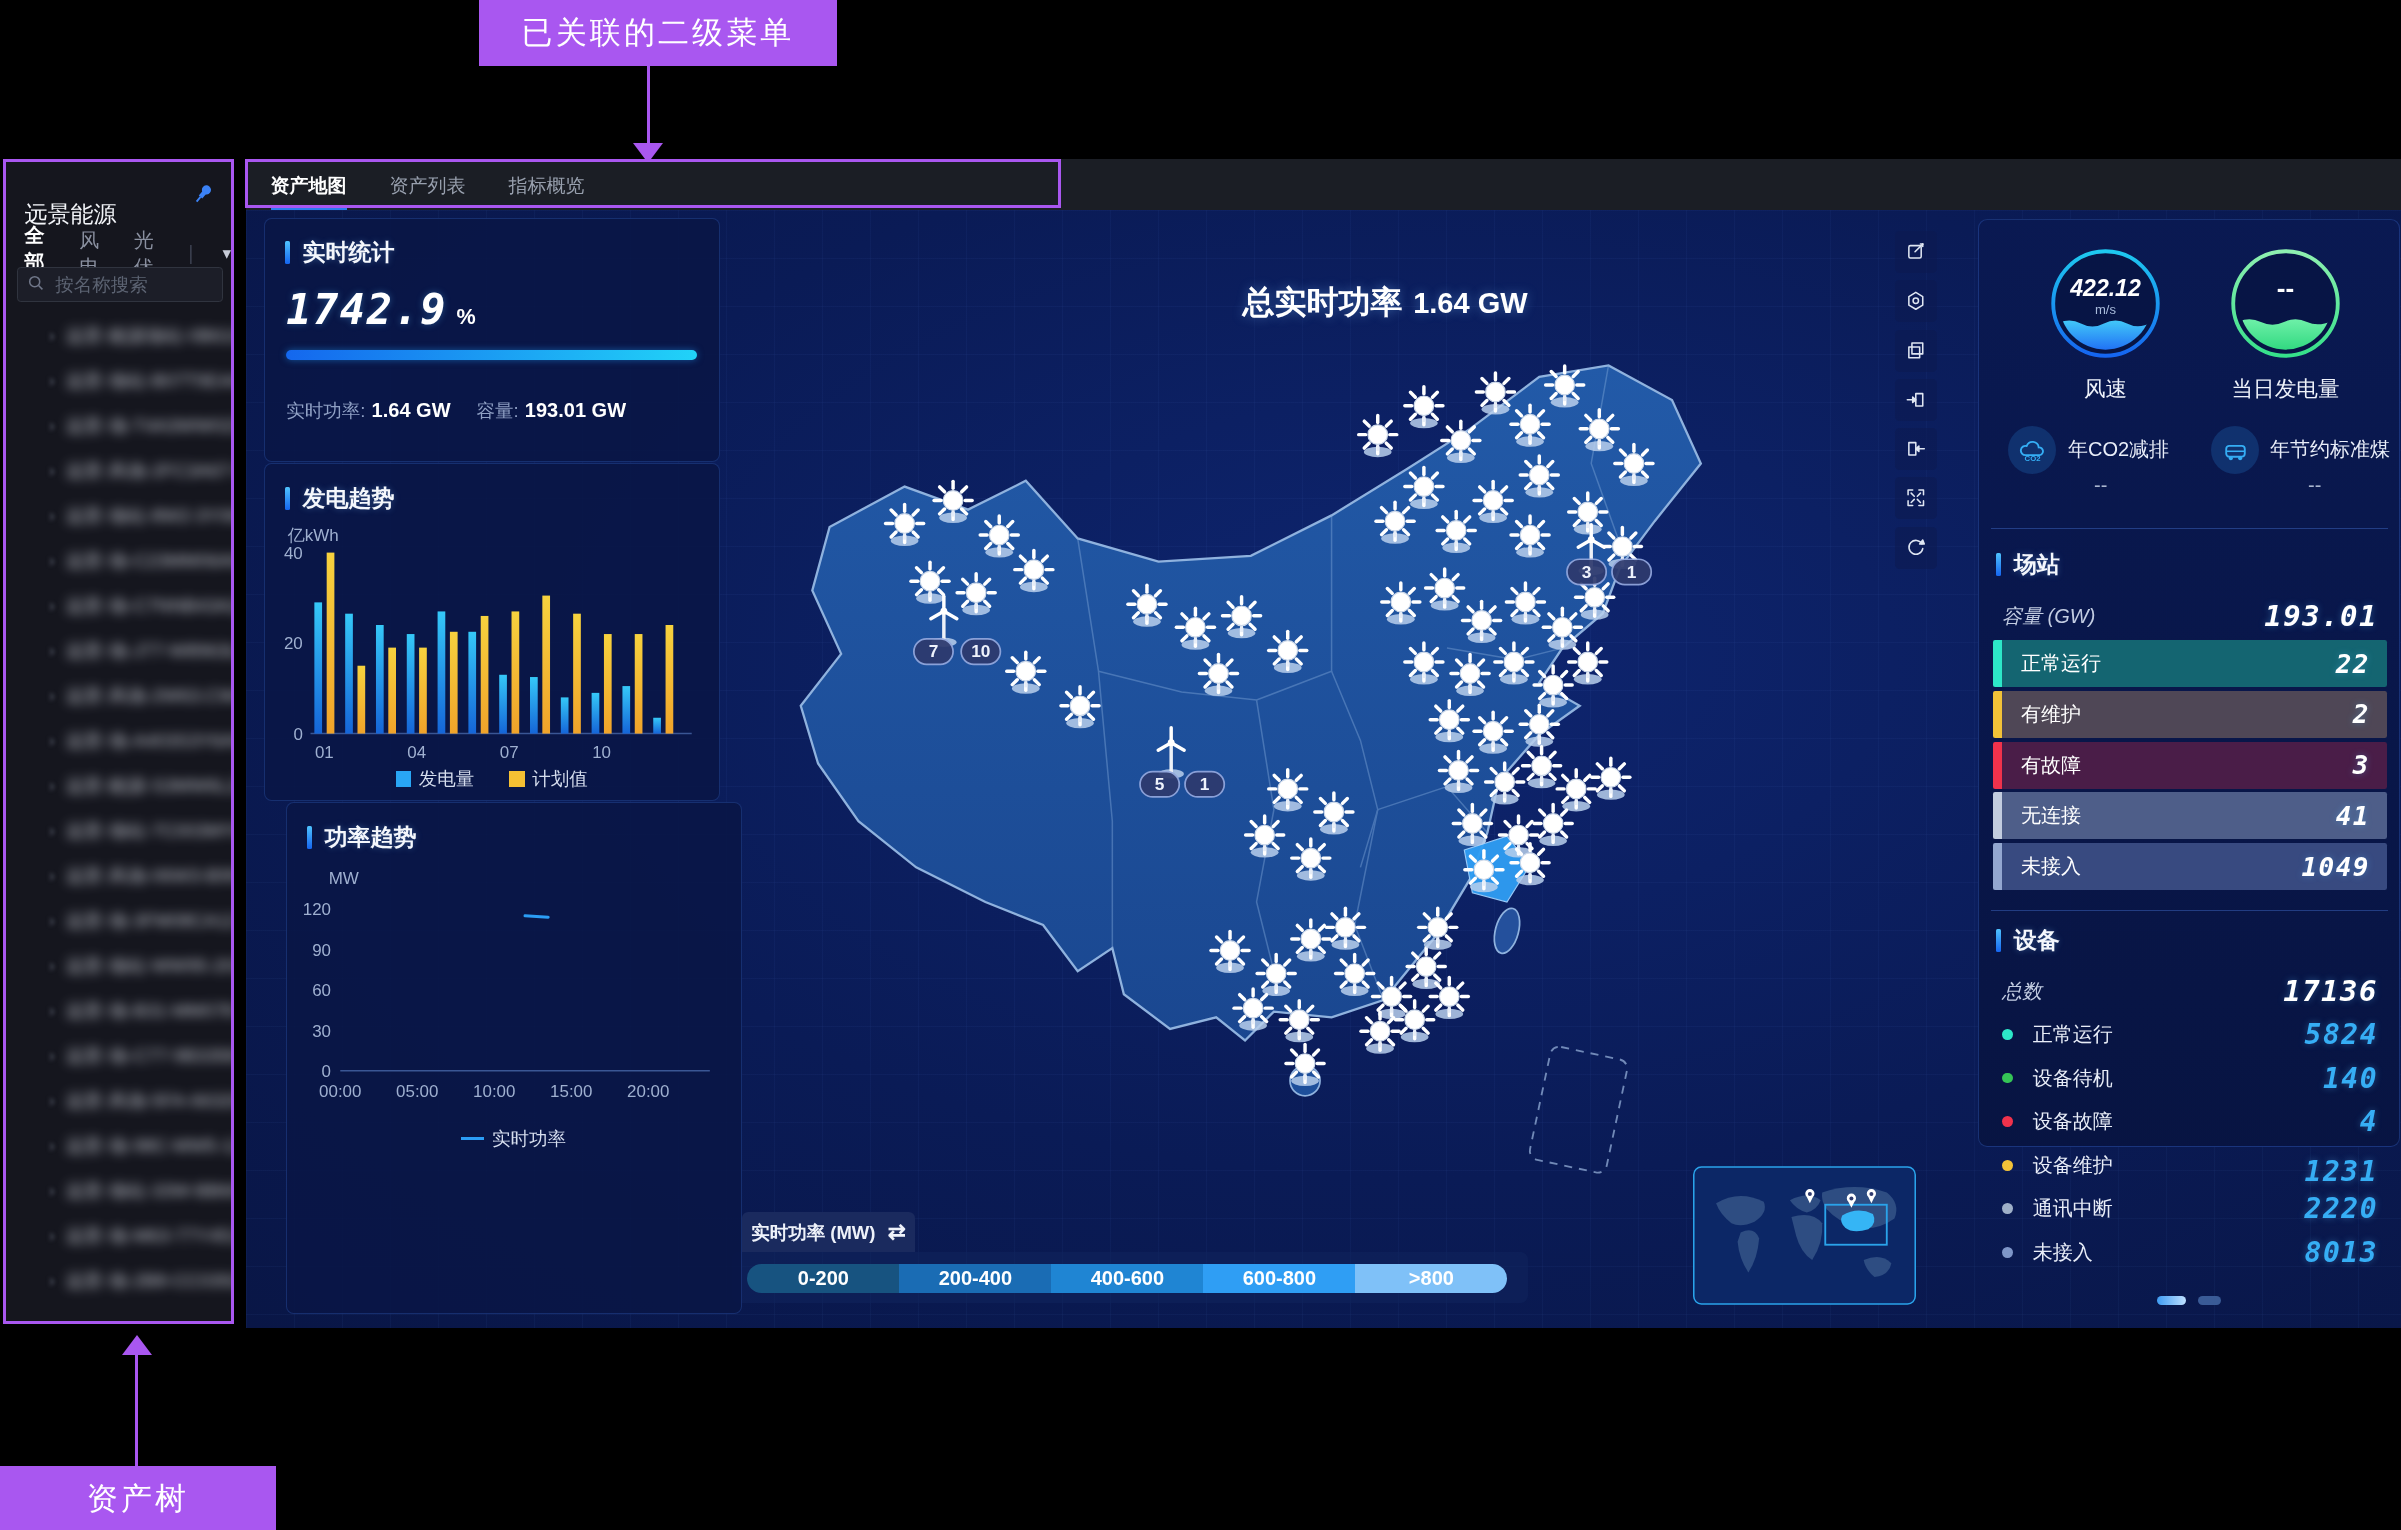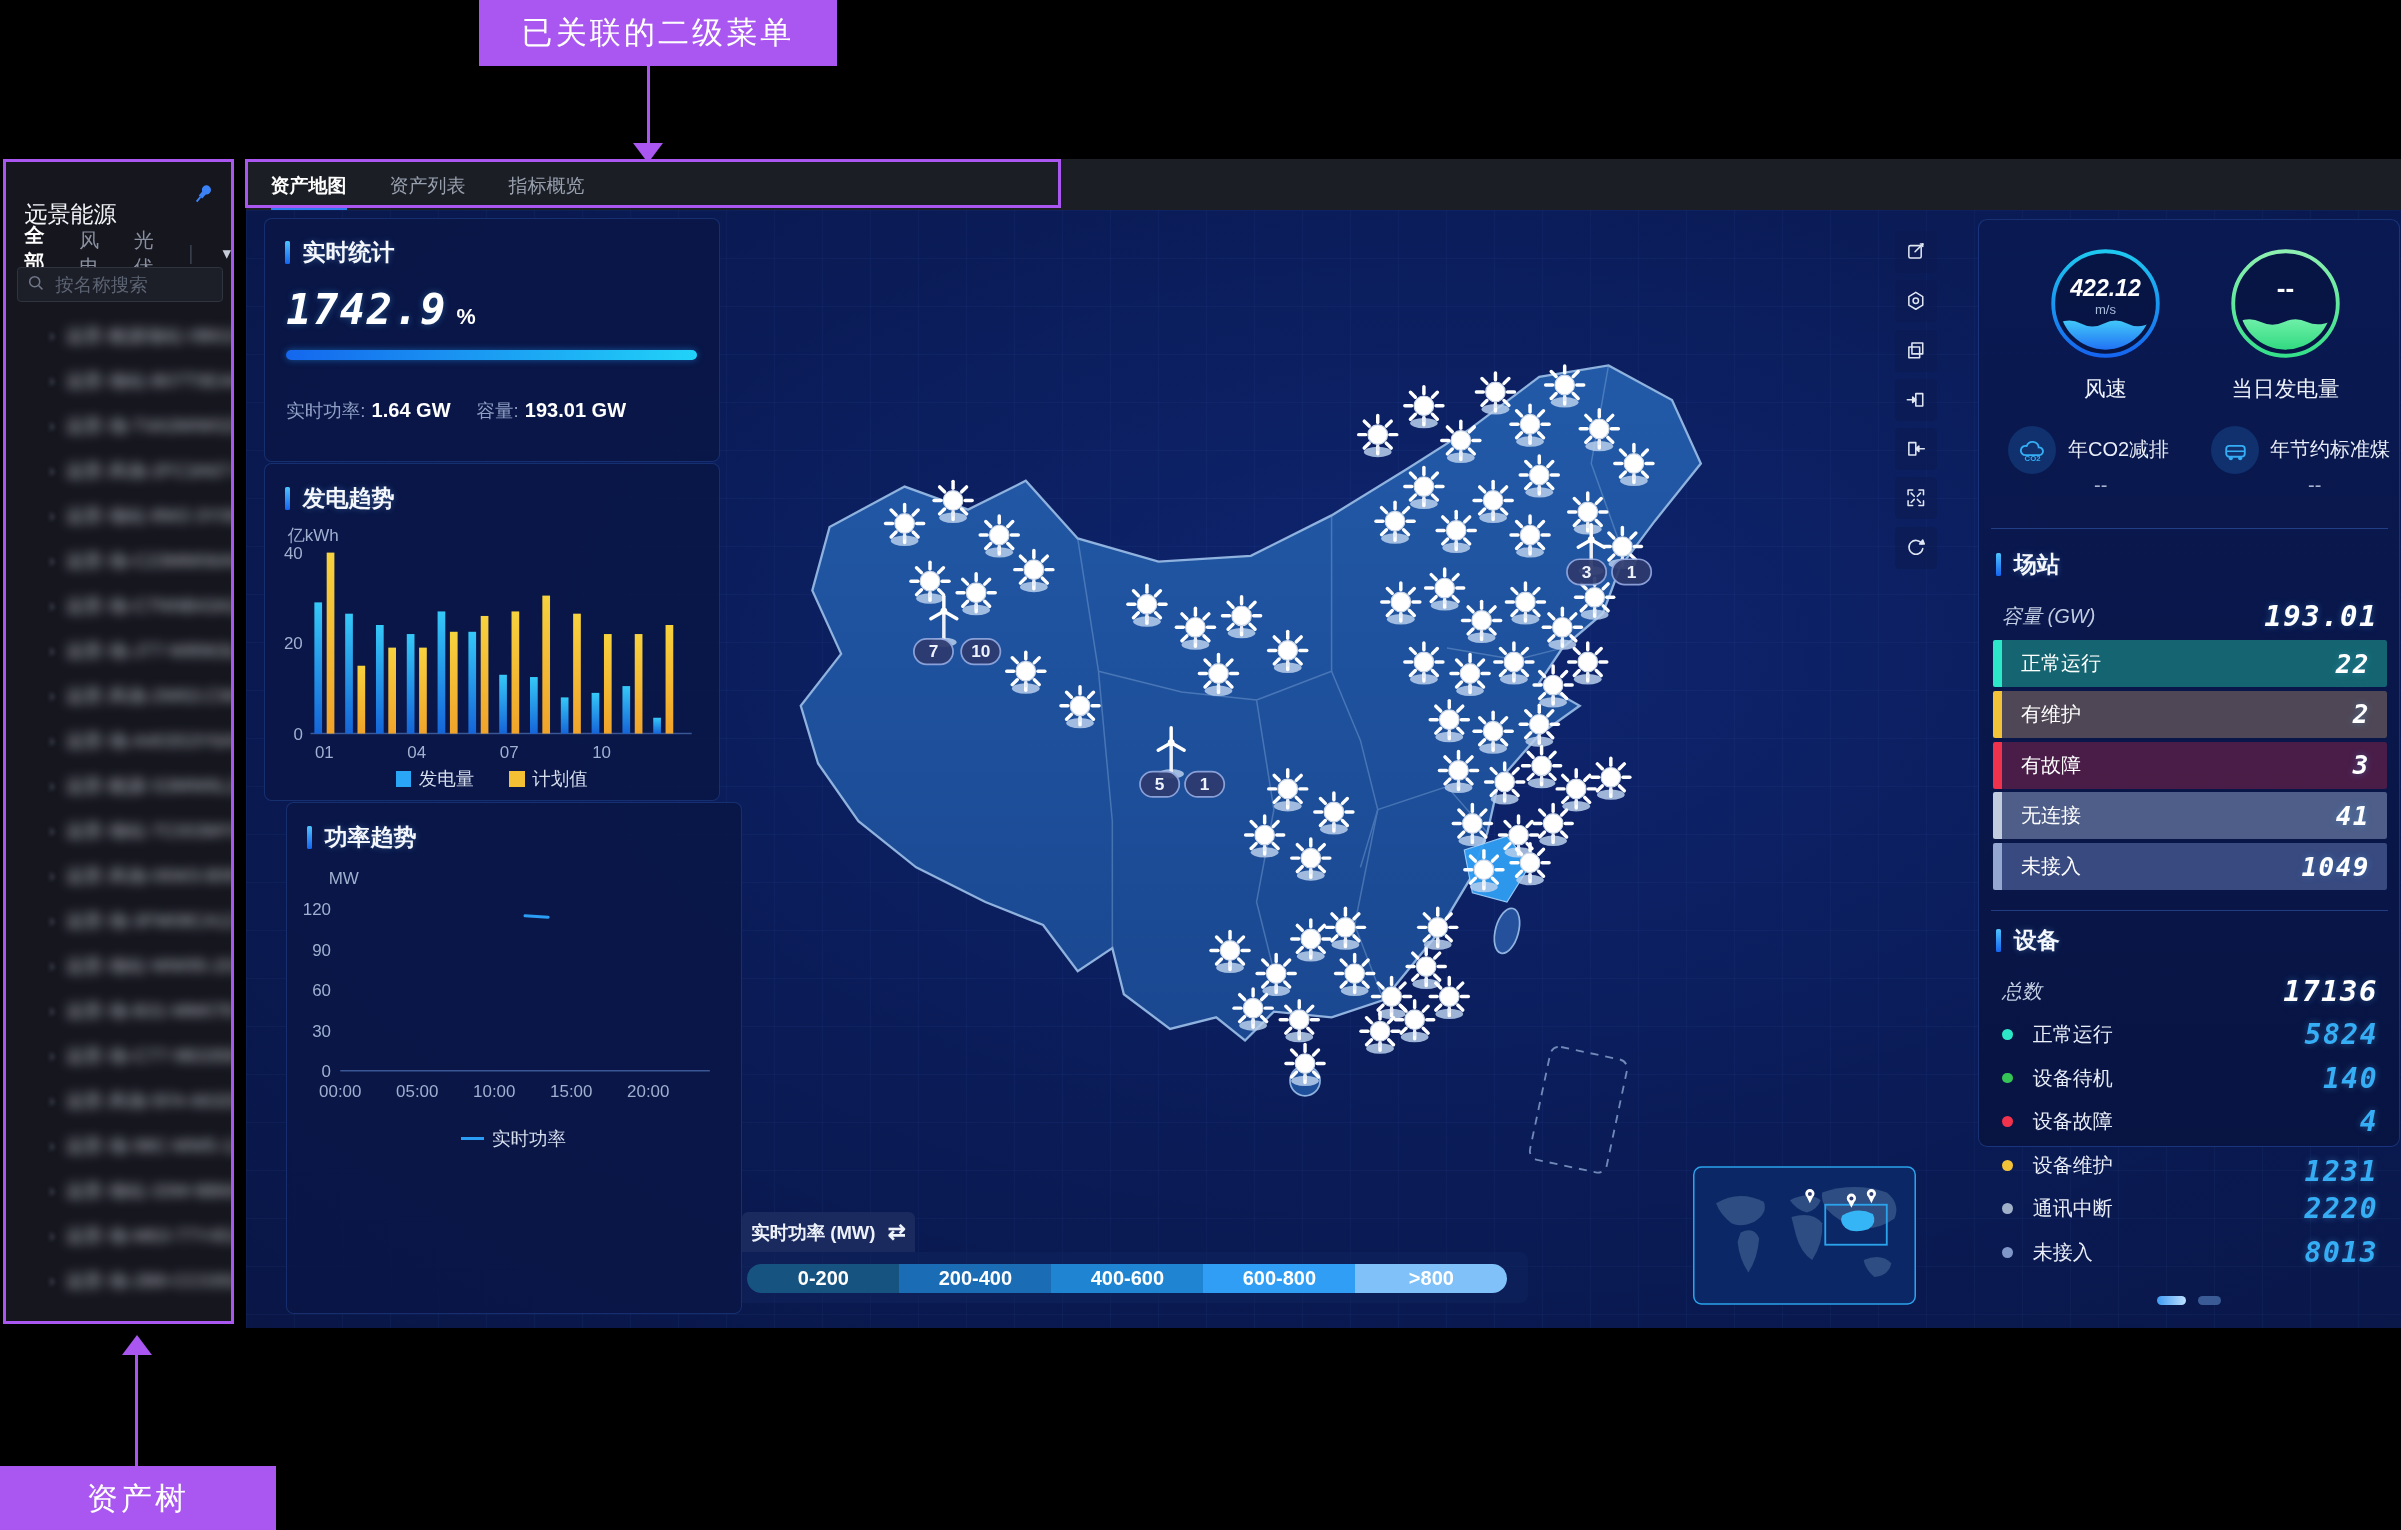--- a/index.html
+++ b/index.html
@@ -241,20 +241,23 @@
   </div>
 
   <div class="abs tabbar">
     <span class="m-tab active">资产地图</span>
     <span class="m-tab">资产列表</span>
     <span class="m-tab">指标概览</span>
   </div>
   <div class="abs tab-outline"></div>
 
   <div class="abs maparea">
+    <div class="map-title">
+      <span class="t1">总实时功率</span><span class="t2">1.64 GW</span>
+    </div>
 
     <svg id="china-map" class="abs" style="left:485px;top:115px;" width="1155" height="877" viewBox="0 0 1000 760">
       <defs>
         <linearGradient id="landg" x1="0" y1="0" x2="0" y2="1">
           <stop offset="0" stop-color="#225aa8"></stop>
             <stop offset="1" stop-color="#1a4790"></stop>
         </linearGradient>
       </defs>
       <path d="M95,285 L70,230 L85,175 L150,140 L205,160 L255,135 L300,185 L370,205 L450,200 L520,165 L585,125 L640,90 L700,45 L760,35 L815,65 L840,120 L800,170 L770,210 L755,250 L720,280 L700,310 L735,330 L700,355 L665,395 L655,440 L640,480 L610,530 L565,585 L520,600 L470,595 L445,620 L420,600 L380,610 L340,580 L330,540 L300,560 L270,520 L220,500 L160,470 L110,430 L75,380 L60,330 Z" fill="url(#landg)" stroke="#8fb2de" stroke-width="2"></path>
       <g stroke="#7ba3d6" stroke-width="1.3" fill="none" opacity="0.45">

